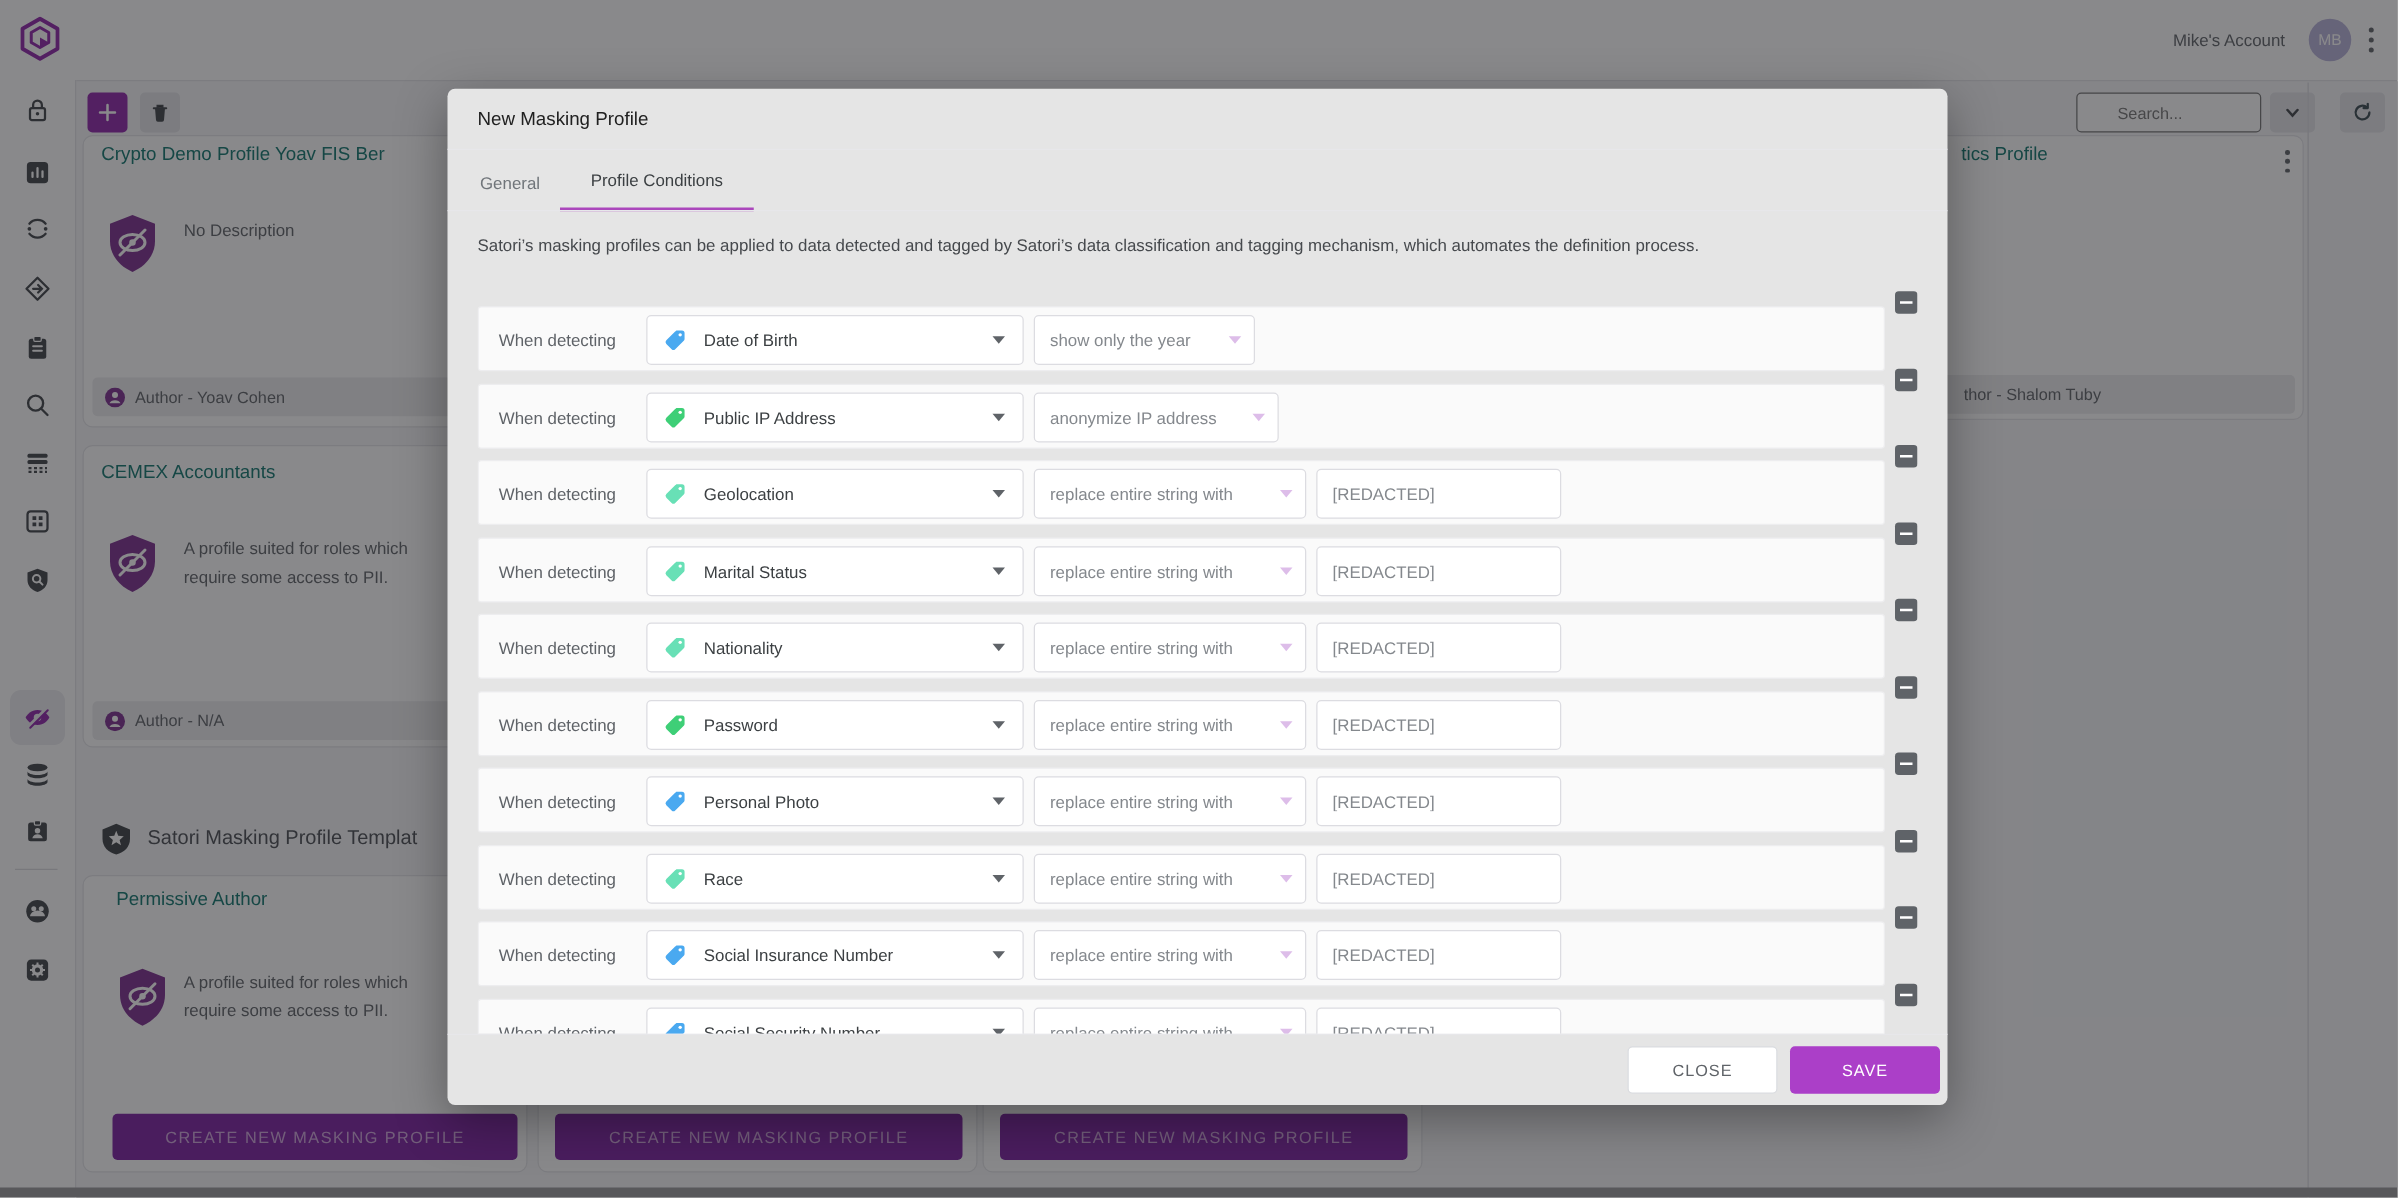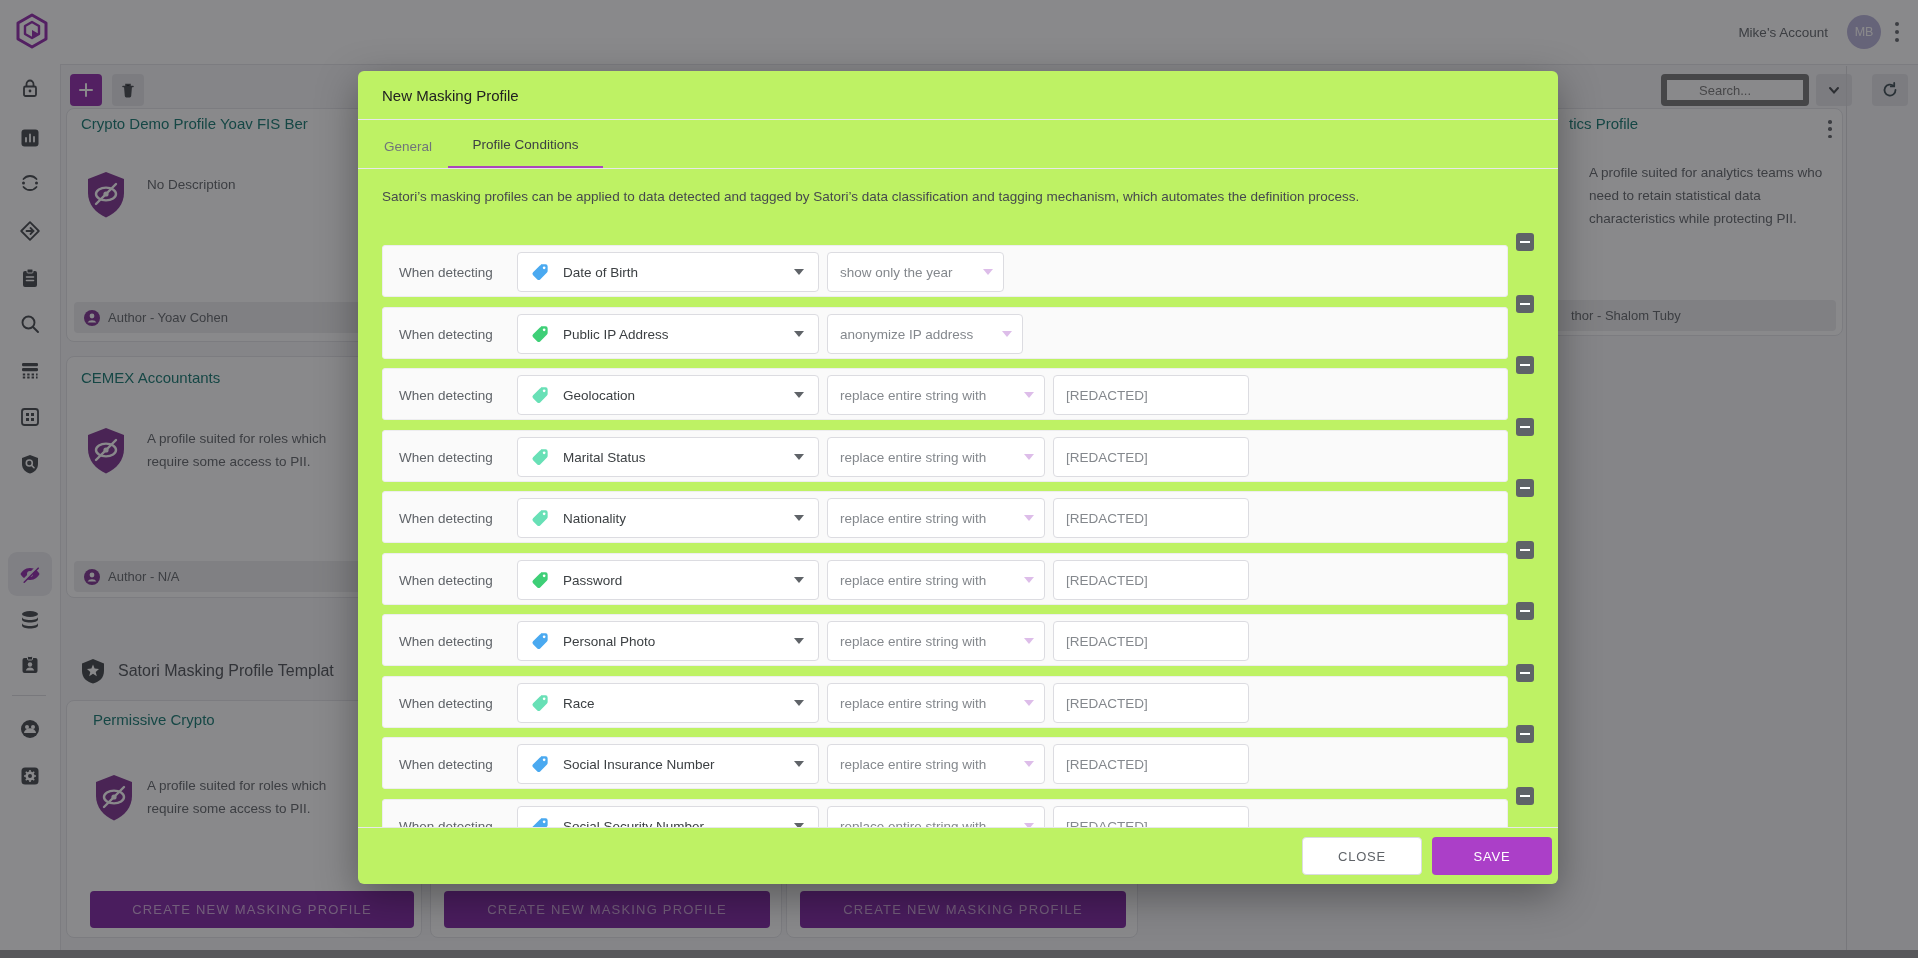--- a/index.html
+++ b/index.html
@@ -16,42 +16,42 @@
   .kdot{width:4px;height:4px;border-radius:50%;background:#5f6368;}
   
   #sidebar{left:0;top:64px;width:60px;height:894px;background:#fff;border-right:1px solid #e4e4e8;}
   .sb-item{position:absolute;left:8px;width:44px;height:44px;display:flex;align-items:center;justify-content:center;color:#3f4348;}
   .sb-item.selected{background:#ececf0;border-radius:9px;color:#8e24aa;}
   .sb-div{position:absolute;left:12px;width:34px;height:1px;background:#dcdce0;}
   
   .tb-btn{border-radius:4px;display:flex;align-items:center;justify-content:center;}
   #add-btn{left:70px;top:74px;width:32px;height:32px;background:#8e24aa;color:#fff;}
   #trash-btn{left:112px;top:74px;width:32px;height:32px;background:#e4e4e8;color:#3f4348;}
-  #search-box{left:1661px;top:74px;width:148px;height:32px;border:6px solid #737373;border-radius:4px;background:#fff;display:flex;align-items:center;padding:0 24px;box-sizing:border-box;color:#9aa0a6;}
+  #search-box{left:1661px;top:74px;width:148px;height:32px;border:1px solid #737373;border-radius:4px;background:#fff;display:flex;align-items:center;padding:0 24px;box-sizing:border-box;color:#9aa0a6;}
   #search-box input{border:none;outline:none;width:100px;font-size:13px;color:#5f6368;background:transparent;margin-left:6px;font-family:"Liberation Sans",sans-serif;}
   #chevron-btn{left:1816px;top:74px;width:36px;height:32px;background:#e4e4e8;color:#3f4348;}
   #refresh-btn{left:1872px;top:74px;width:36px;height:32px;background:#e4e4e8;color:#37474f;}
   
   .card{position:absolute;background:#fff;border:1px solid #e4e4e8;border-radius:8px;box-sizing:border-box;}
   .card-title{position:absolute;font-size:15px;color:#0f766e;white-space:nowrap;overflow:hidden;}
   .card-desc{position:absolute;font-size:13.5px;color:#5f6368;line-height:23px;}
   .author{position:absolute;background:#ececee;border-radius:4px;display:flex;align-items:center;font-size:13px;color:#5f6368;padding-left:10px;box-sizing:border-box;overflow:hidden;white-space:nowrap;}
   .author svg{margin-right:8px;flex:0 0 auto;}
   .shield{position:absolute;width:42px;height:48px;}
   .create-btn{position:absolute;height:37px;background:#7b1fa2;border-radius:4px;color:#cfa5db;
       font-size:13px;letter-spacing:1.2px;display:flex;align-items:center;justify-content:center;}
   #section-hdr{left:80px;top:658px;display:flex;align-items:center;color:#494d52;font-size:16px;width:272px;overflow:hidden;white-space:nowrap;}
   #section-hdr svg{margin-right:12px;flex:0 0 auto;}
   .kebab-sm{position:absolute;width:14px;height:20px;display:flex;flex-direction:column;align-items:center;justify-content:space-between;padding:1px 0;box-sizing:border-box;}
   .kebab-sm .kdot{width:3.5px;height:3.5px;}
   #vline{left:1846px;top:66px;width:1px;height:892px;background:#d9d9de;}
   #hscroll{left:0;top:950px;width:1918px;height:8px;background:#98989c;}
   
   #overlay{left:0;top:0;width:1918px;height:958px;background:rgba(28,29,32,0.52);z-index:50;}
-  #modal{left:358px;top:71px;width:1200px;height:813px;background:#bef264;border-radius:6px;z-index:60;
+  #modal{left:358px;top:71px;width:1200px;height:813px;background:#e5e5e5;border-radius:6px;z-index:60;
          box-shadow:0 12px 40px rgba(0,0,0,0.35);}
   #modal-title{left:24px;top:16px;font-size:15px;color:#212121;}
   #modal-hdr-div{left:0;top:48px;width:1200px;height:1px;background:#e7e7ea;}
   .tab{position:absolute;top:52px;height:46px;display:flex;align-items:center;justify-content:center;font-size:13.5px;cursor:pointer;box-sizing:border-box;}
   #tab-general{left:10px;width:80px;color:#70757a;}
   #tab-conditions{left:90px;width:155px;color:#3c4043;border-bottom:3px solid #ab47bc;}
   #tabs-div{left:0;top:97px;width:1200px;height:1px;background:#e7e7ea;}
   #modal-desc{left:24px;top:118px;width:1160px;font-size:13.5px;color:#46494d;}
   #conditions-list{left:24px;top:158px;width:1152px;height:598px;overflow:hidden;}
   .cond-row{position:absolute;left:0;width:1152px;height:52px;}
@@ -269,21 +269,21 @@
 
   <div id="section-hdr" class="abs">
     <svg width="26" height="26" viewBox="0 0 26 26">
       <path d="M13 1 L24 5.5 V13 C24 19.5 19.5 24 13 25.5 C6.5 24 2 19.5 2 13 V5.5 Z" fill="#3c4043"></path>
       <path d="M13 6.5 L14.6 10.6 L19 11 L15.7 13.9 L16.8 18.2 L13 15.8 L9.2 18.2 L10.3 13.9 L7 11 L11.4 10.6 Z" fill="#fff"></path>
     </svg>
     <span>Satori Masking Profile Templat</span>
   </div>
 
   <div class="card" style="left:66px;top:700px;width:356px;height:238px">
-    <div class="card-title" style="left:26px;top:10px;width:320px">Permissive Crypto</div>
+    <div class="card-title" style="left:26px;top:10px;width:320px">Permissive Author</div>
     <svg class="shield" style="left:26px;top:73px" viewBox="0 0 42 48">
       <path d="M21 1 L39 8 V22 C39 33 31.5 42 21 46.5 C10.5 42 3 33 3 22 V8 Z" fill="#7b2d8e"></path>
       <ellipse cx="21" cy="23" rx="10" ry="6.4" fill="none" stroke="#fff" stroke-width="2.4"></ellipse>
         <circle cx="21" cy="23" r="2.6" fill="#fff"></circle>
       <path d="M11 33 L31 13" stroke="#fff" stroke-width="2.4" stroke-linecap="round"></path>
     </svg>
     <div class="card-desc" style="left:80px;top:73px;width:215px">A profile suited for roles which require some access to PII.</div>
     <div class="create-btn" style="left:23px;top:190px;width:324px">CREATE NEW MASKING PROFILE</div>
   </div>
 
@@ -294,21 +294,20 @@
     <div class="create-btn" style="left:13px;top:190px;width:326px">CREATE NEW MASKING PROFILE</div>
   </div>
 
   <div class="card" style="left:1340px;top:108px;width:503px;height:228px">
     <div class="card-title" style="left:228px;top:6px;width:250px">tics Profile</div>
     <div class="kebab-sm" style="left:482px;top:10px">
       <div class="kdot"></div>
         <div class="kdot"></div>
         <div class="kdot"></div>
     </div>
-    <div class="card-desc" style="left:248px;top:52px;width:236px">A profile suited for analytics teams who need to retain statistical data characteristics while protecting PII.</div>
     <div class="author" style="left:8px;top:191px;width:487px;height:31px">
       <span style="margin-left:212px">thor - Shalom Tuby</span>
     </div>
   </div>
 
   <div id="vline" class="abs"></div>
   <div id="hscroll" class="abs"></div>
 
   <div id="overlay" class="abs"></div>
 

